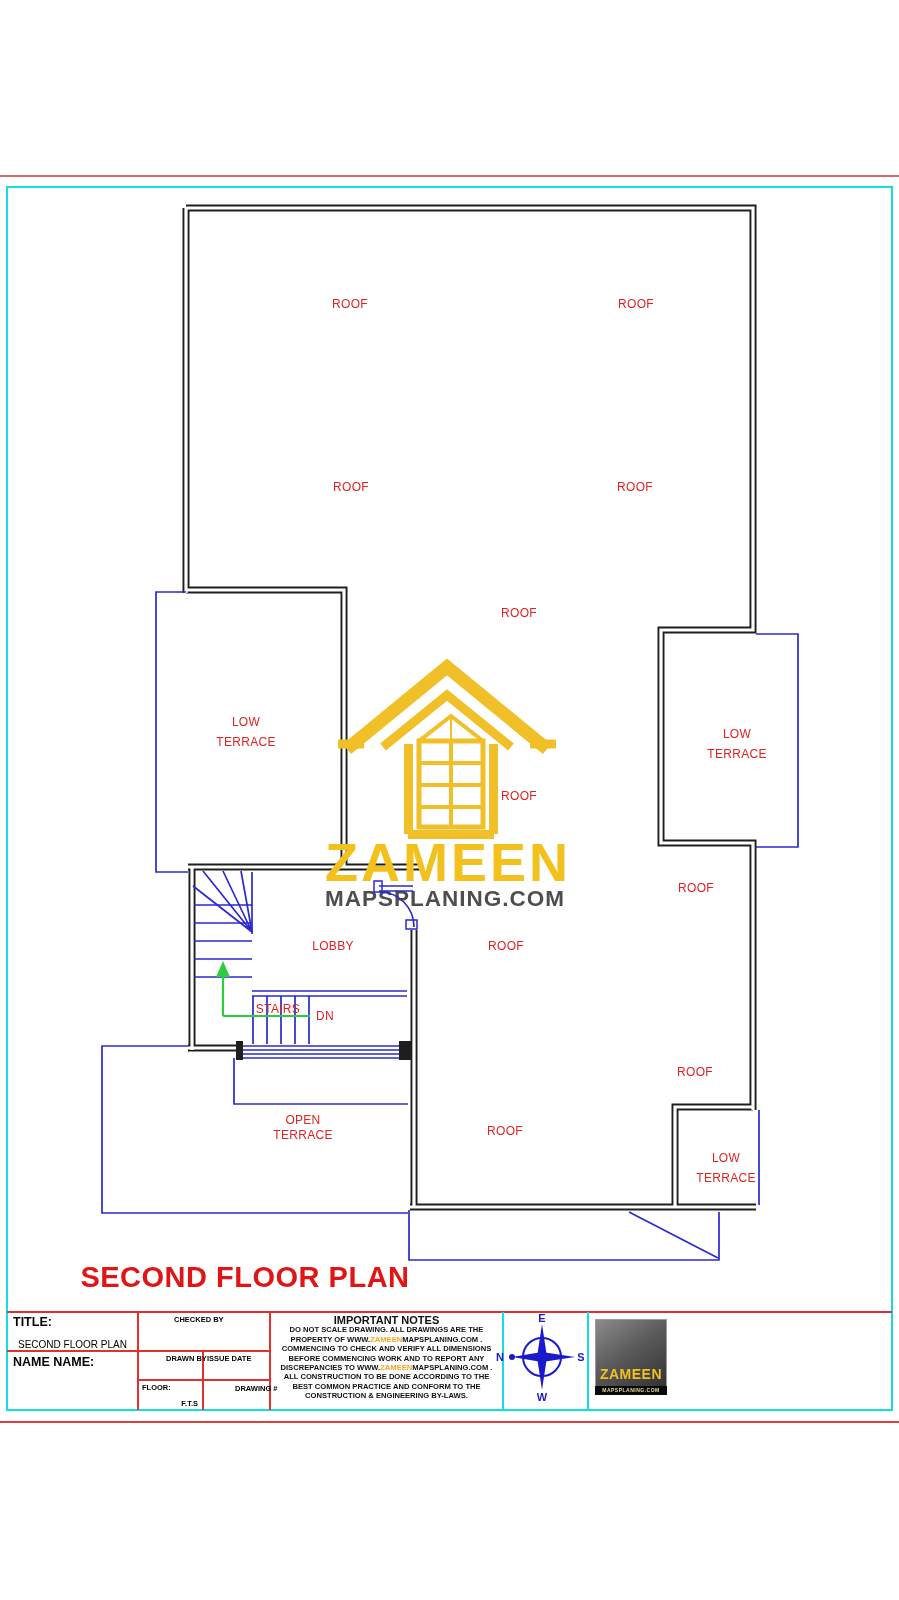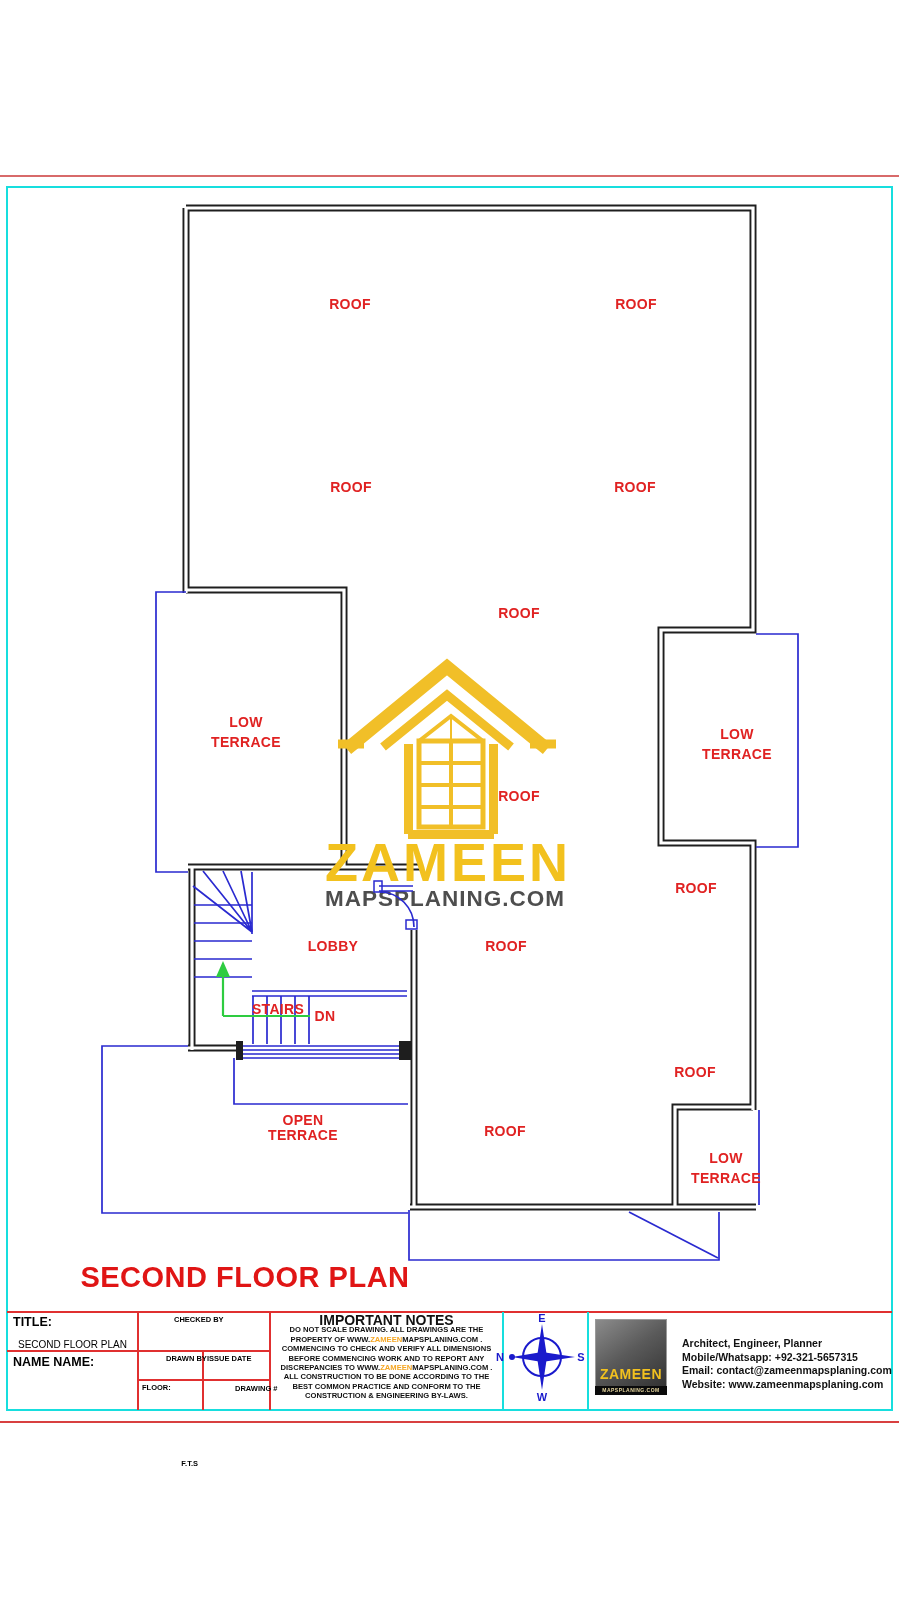--- a/index.html
+++ b/index.html
@@ -1,32 +1,32 @@
 <!DOCTYPE html>
 <html><head>
 <meta charset="utf-8">
 <style>
   html,body{margin:0;padding:0;background:#ffffff;}
   .sheet{position:relative;width:899px;height:1600px;background:#ffffff;overflow:hidden;
          font-family:"Liberation Sans",sans-serif;}
   svg.linework{position:absolute;left:0;top:0;}
   
   .plan-label{position:absolute;transform:translate(-50%,-50%);color:#e02222;
-      font-size:14px;line-height:14px;text-align:center;white-space:pre-line;letter-spacing:.3px;font-weight:bold;}
+      font-size:12px;line-height:14px;text-align:center;white-space:pre-line;letter-spacing:.3px;}
   .drawing-title{position:absolute;left:245px;top:1277px;transform:translate(-50%,-50%);
       color:#e01515;font-size:29px;font-weight:600;white-space:nowrap;letter-spacing:.5px;}
   
   .tb{position:absolute;color:#000000;}
   .tb-big{font-size:12.5px;font-weight:bold;}
   .tb-small{font-size:7.5px;font-weight:bold;}
   .tb-center{text-align:center;}
   .notes{position:absolute;left:272px;top:1316px;width:229px;text-align:center;
       font-size:7.6px;font-weight:bold;line-height:9.4px;color:#101010;}
   .note-line .hl{color:#f5a623;}
-  .notes .notes-title{font-size:14px;}
+  .notes .notes-title{font-size:11px;}
   .compass-label{position:absolute;transform:translate(-50%,-50%);color:#1a1acc;
       font-size:11px;font-weight:bold;}
   
   .logo-box{position:absolute;left:595px;top:1319px;width:72px;height:76px;
       background:linear-gradient(145deg,#8d8d8d 0%,#5a5a5a 45%,#2c2c2c 100%);
       box-shadow:0 0 0 1px #9a9a9a inset;}
   .logo-brand{position:absolute;left:595px;top:1366px;width:72px;text-align:center;
       color:#f2c11e;font-size:14px;font-weight:bold;letter-spacing:.5px;}
   .logo-strip{position:absolute;left:595px;top:1386px;width:72px;height:9px;background:#0a0a0a;}
   .logo-strip span{display:block;text-align:center;color:#e8d9a0;font-size:5px;
@@ -177,21 +177,21 @@
 
   <div class="drawing-title">SECOND FLOOR PLAN</div>
 
   <div class="tb tb-big" style="left:13px;top:1315px;">TITLE:</div>
   <div class="tb tb-center" style="left:7px;top:1339px;width:131px;font-size:10px;">SECOND FLOOR PLAN</div>
   <div class="tb tb-big" style="left:13px;top:1355px;">NAME NAME:</div>
   <div class="tb tb-small" style="left:142px;top:1315px;margin-left:32px;">CHECKED BY</div>
   <div class="tb tb-small" style="left:142px;top:1354px;padding-left:24px;">DRAWN BY</div>
   <div class="tb tb-small" style="left:207px;top:1354px;">ISSUE DATE</div>
   <div class="tb tb-small" style="left:142px;top:1383px;">FLOOR:</div>
-  <div class="tb tb-small" style="left:138px;top:1459px;width:60px;text-align:right;">F.T.S</div>
+  <div class="tb tb-small" style="left:138px;top:1399px;width:60px;text-align:right;">F.T.S</div>
   <div class="tb tb-small" style="left:207px;top:1384px;margin-left:28px;">DRAWING #</div>
 
   <div class="notes">
     <div class="notes-title">IMPORTANT NOTES</div>
     <div id="notes-body">
         <div class="note-line">DO NOT SCALE DRAWING. ALL DRAWINGS ARE THE</div>
         <div class="note-line">PROPERTY OF  WWW.<span class="hl">ZAMEEN</span>MAPSPLANING.COM .</div>
         <div class="note-line">COMMENCING TO CHECK AND VERIFY ALL DIMENSIONS</div>
         <div class="note-line">BEFORE COMMENCING WORK AND TO REPORT ANY</div>
         <div class="note-line">DISCREPANCIES TO WWW.<span class="hl">ZAMEEN</span>MAPSPLANING.COM .</div>
@@ -205,20 +205,14 @@
   <div class="compass-label" style="left:581px;top:1357px;">S</div>
   <div class="compass-label" style="left:542px;top:1397px;">W</div>
   <div class="compass-label" style="left:500px;top:1357px;">N</div>
 
   <div class="logo-box"></div>
   <div class="logo-brand">ZAMEEN</div>
   <div class="logo-strip">
     <span>MAPSPLANING.COM</span>
   </div>
 
-  <div class="contact">
-    <div>Architect, Engineer, Planner</div>
-    <div>Mobile/Whatsapp: +92-321-5657315</div>
-    <div>Email: contact@zameenmapsplaning.com</div>
-    <div>Website: www.zameenmapsplaning.com</div>
-  </div>
 
 </div>
 
 </body></html>

